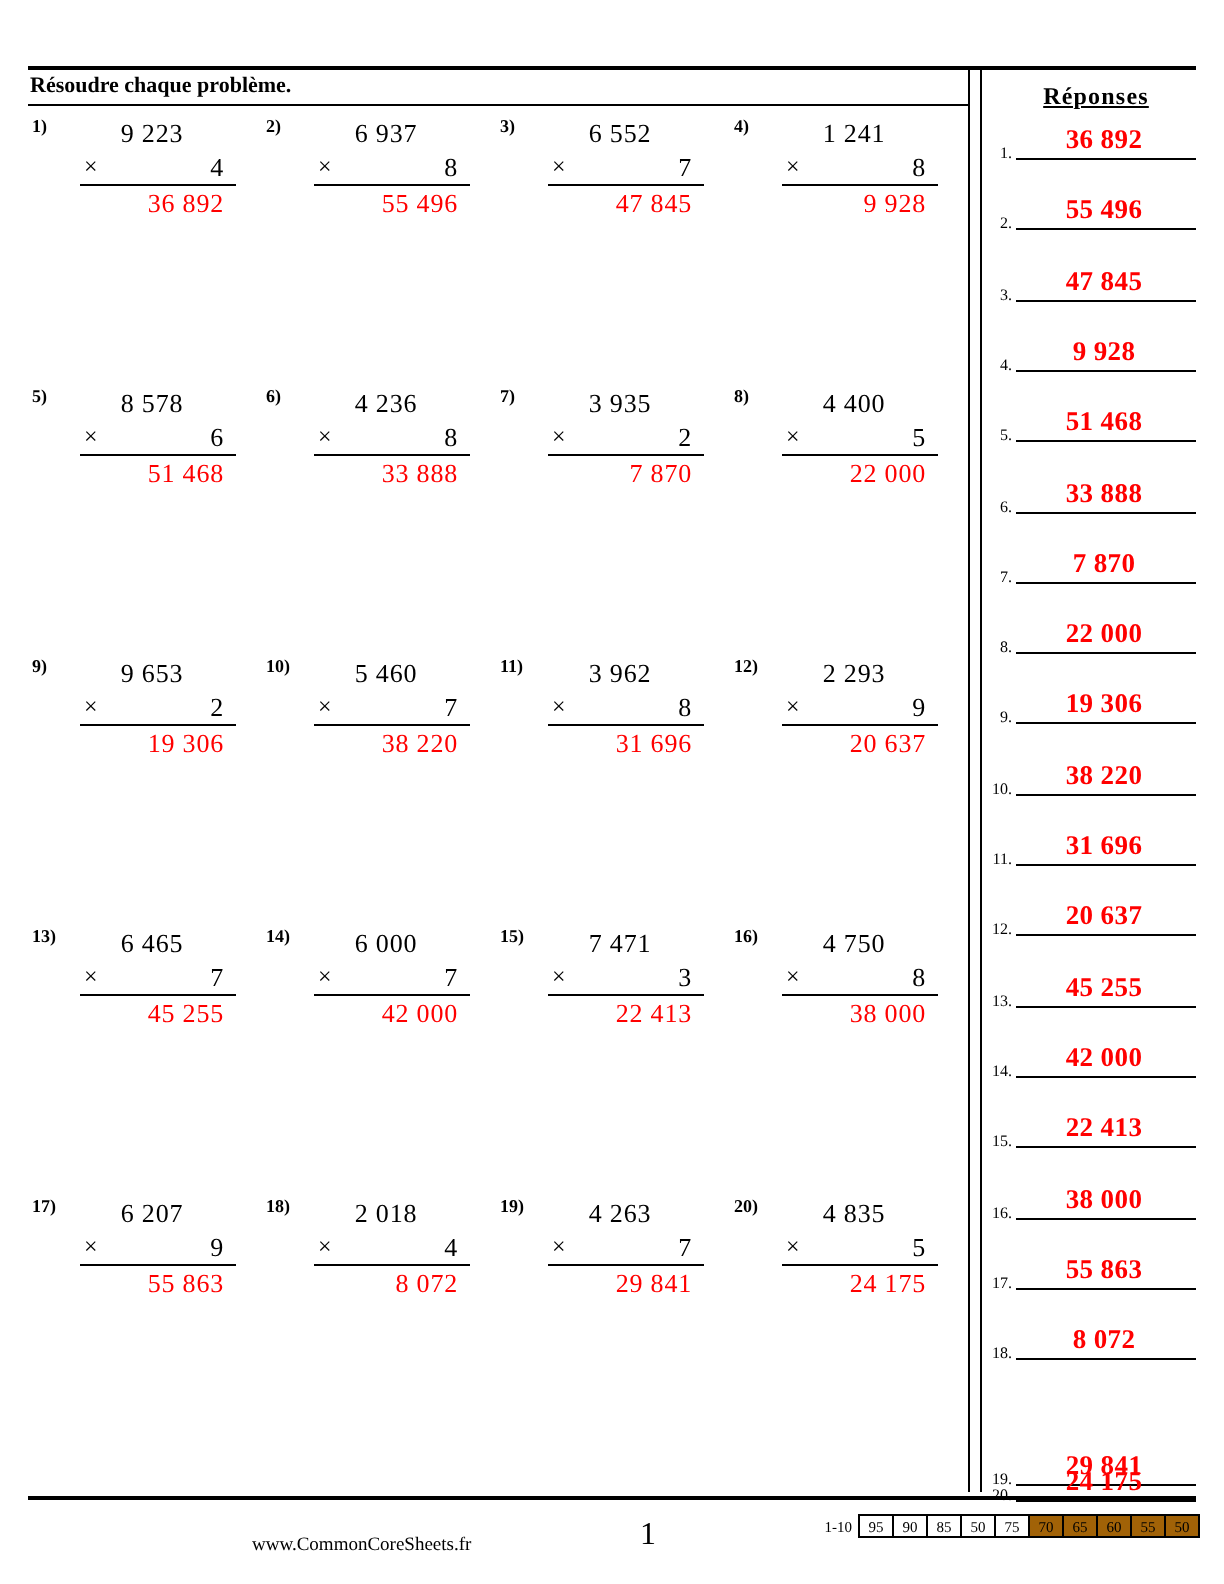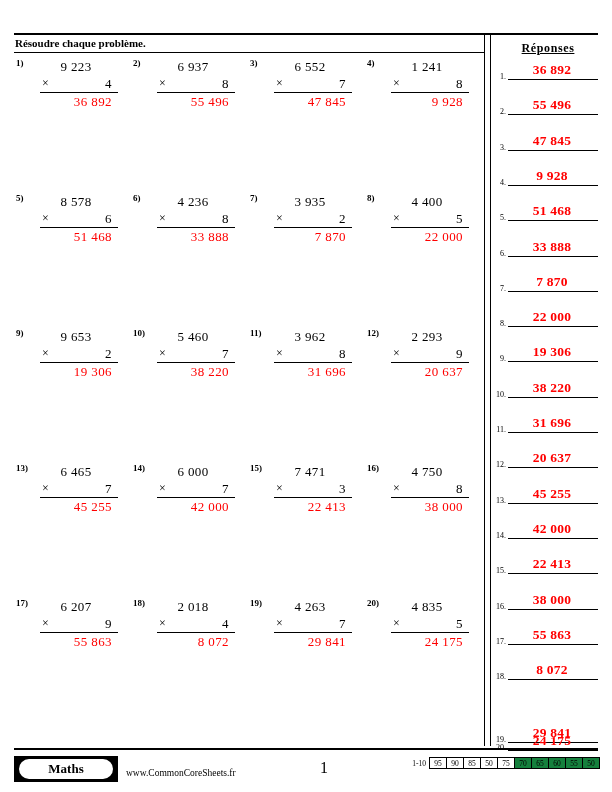--- a/index.html
+++ b/index.html
@@ -248,21 +248,21 @@
     padding: 0;
   }
   .score td.lbl {
     border: none;
     width: 24px;
     text-align: right;
     padding-right: 3px;
     font-size: 7.5px;
   }
   .score td.hl {
-    background: #15803d;
+    background: #a16207;
   }
 </style>
 </head>
 <body>
 
 <div class="page">
 
   <div class="hrule-top"></div>
 
   <div class="instruction">Résoudre chaque problème.</div>
@@ -531,25 +531,20 @@
         <div class="ans-val">29 841</div>
       </div>
       <div class="ans-row" style="top: 698.7px;">
         <div class="ans-idx">20.</div>
         <div class="ans-line"></div>
         <div class="ans-val">24 175</div>
       </div>
     </div>
 
   <div class="hrule-bot"></div>
-  <div class="brand">
-    <div class="brand-pill">
-      <div class="brand-text">Maths</div>
-    </div>
-  </div>
   <div class="site">www.CommonCoreSheets.fr</div>
   <div class="pagenum">1</div>
 
   <div class="score">
     <table>
       <tbody>
           <tr>
         <td class="lbl">1-10</td>
       <td>95</td>
             <td>90</td>

